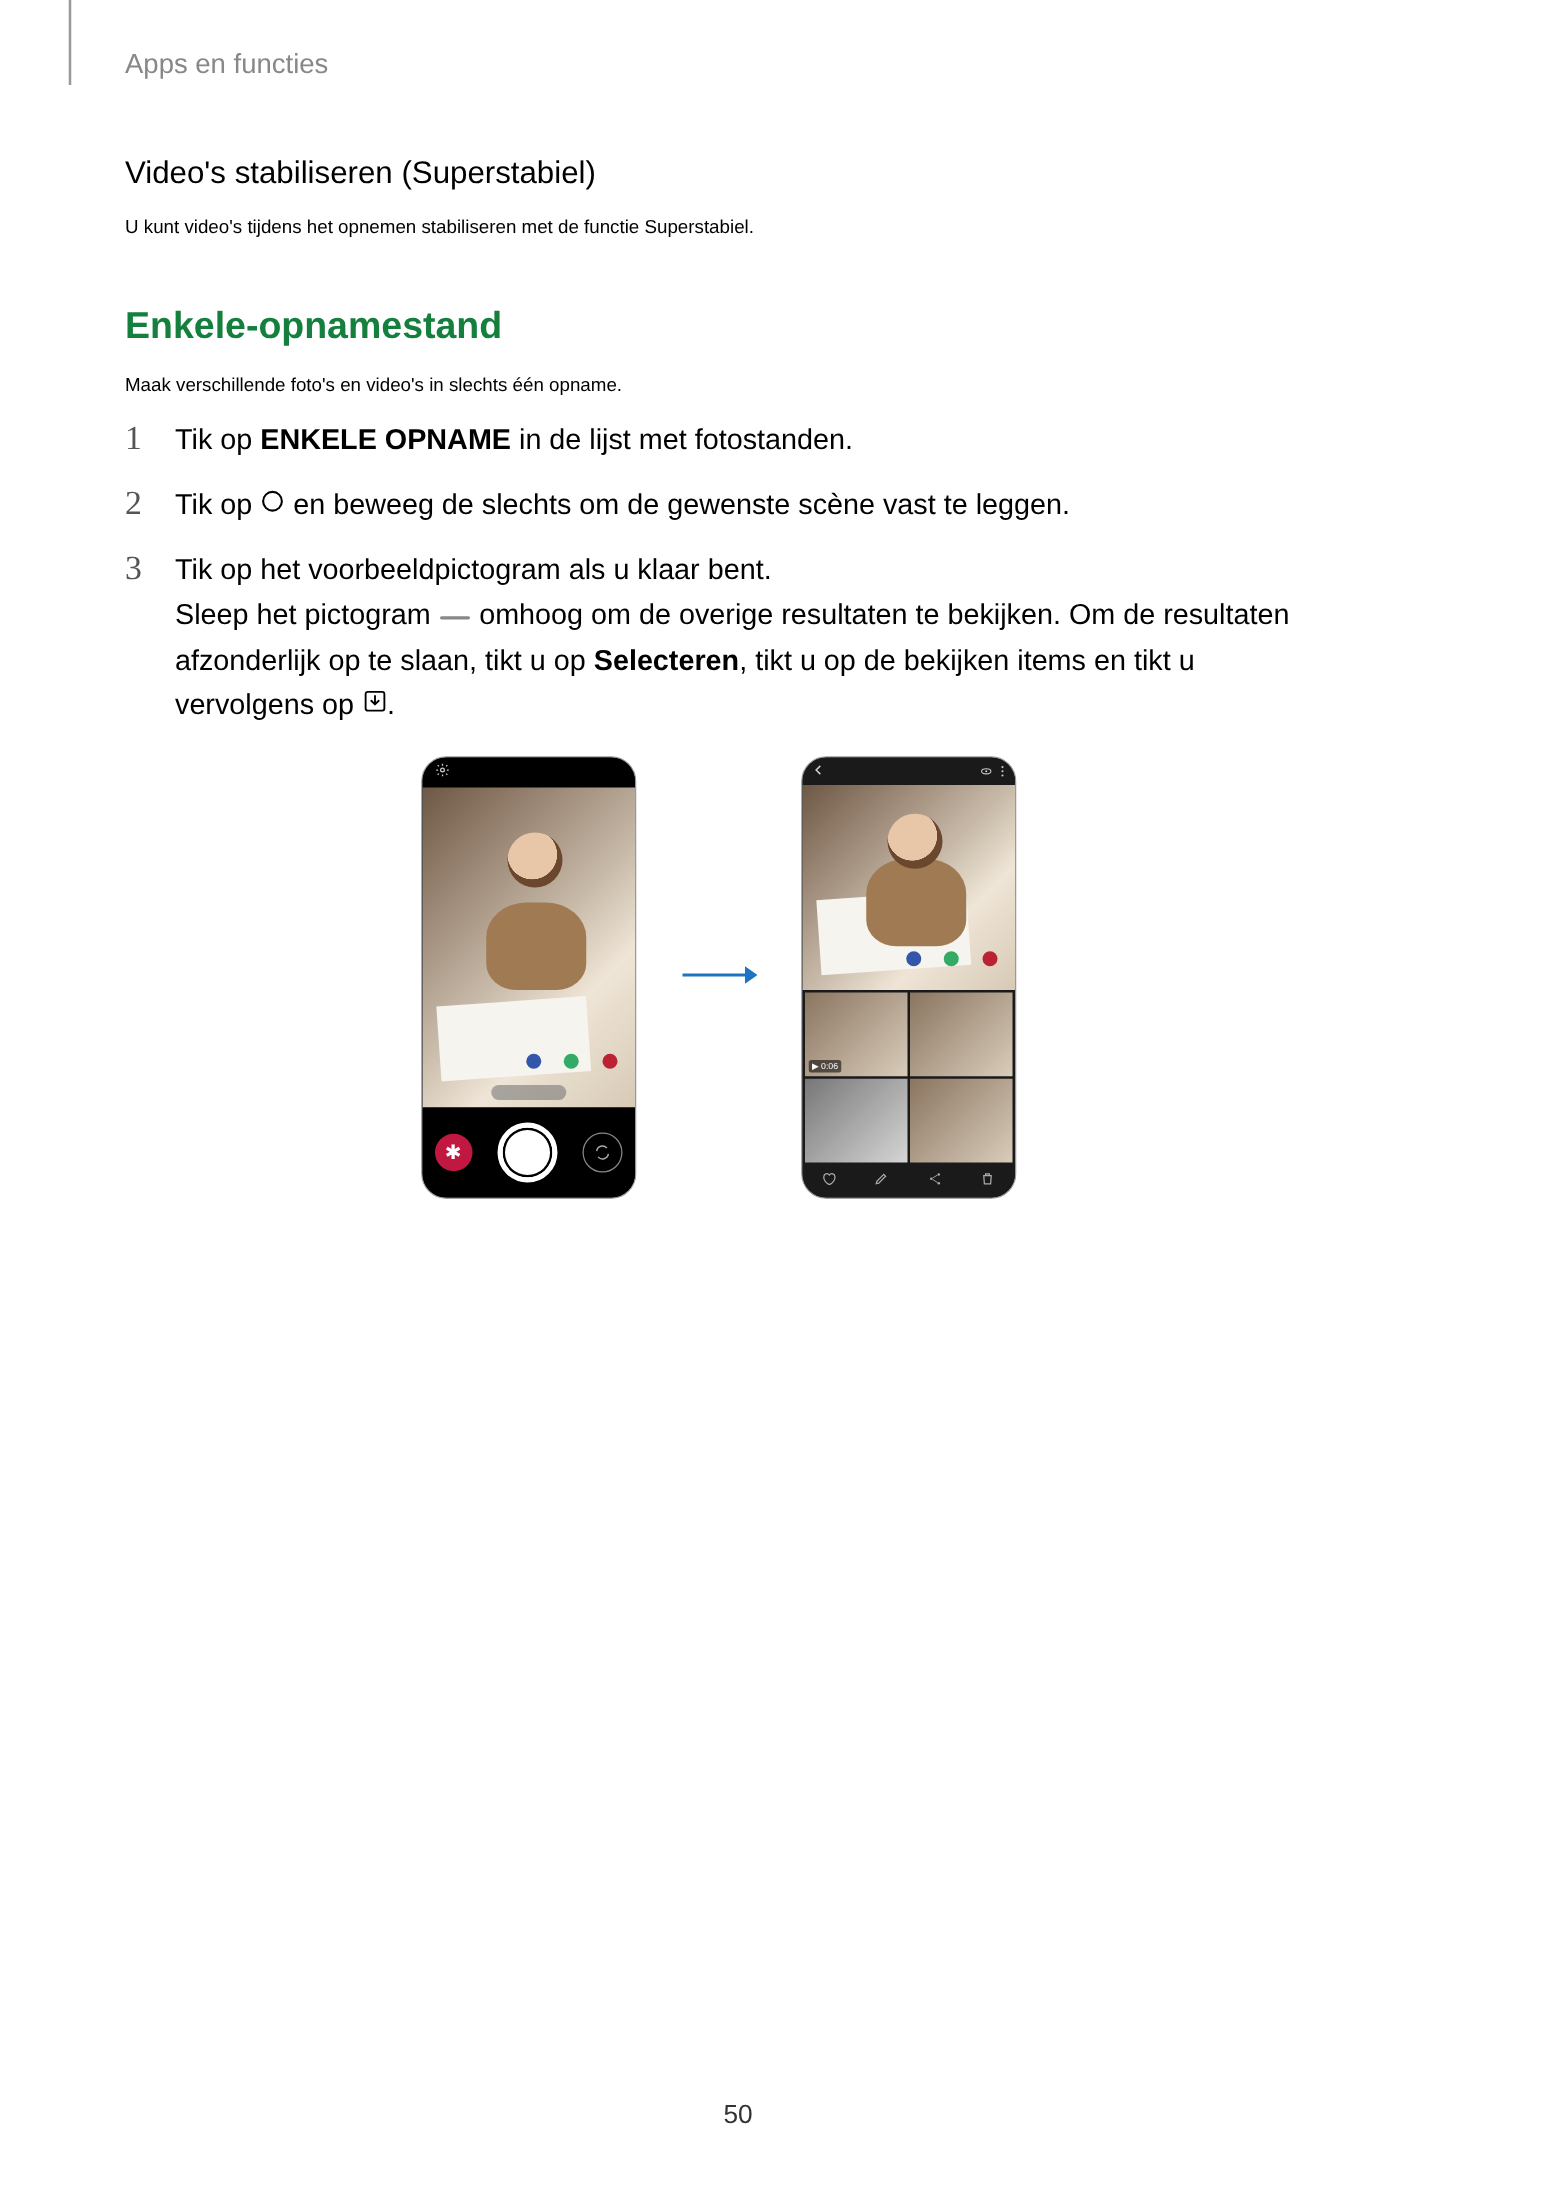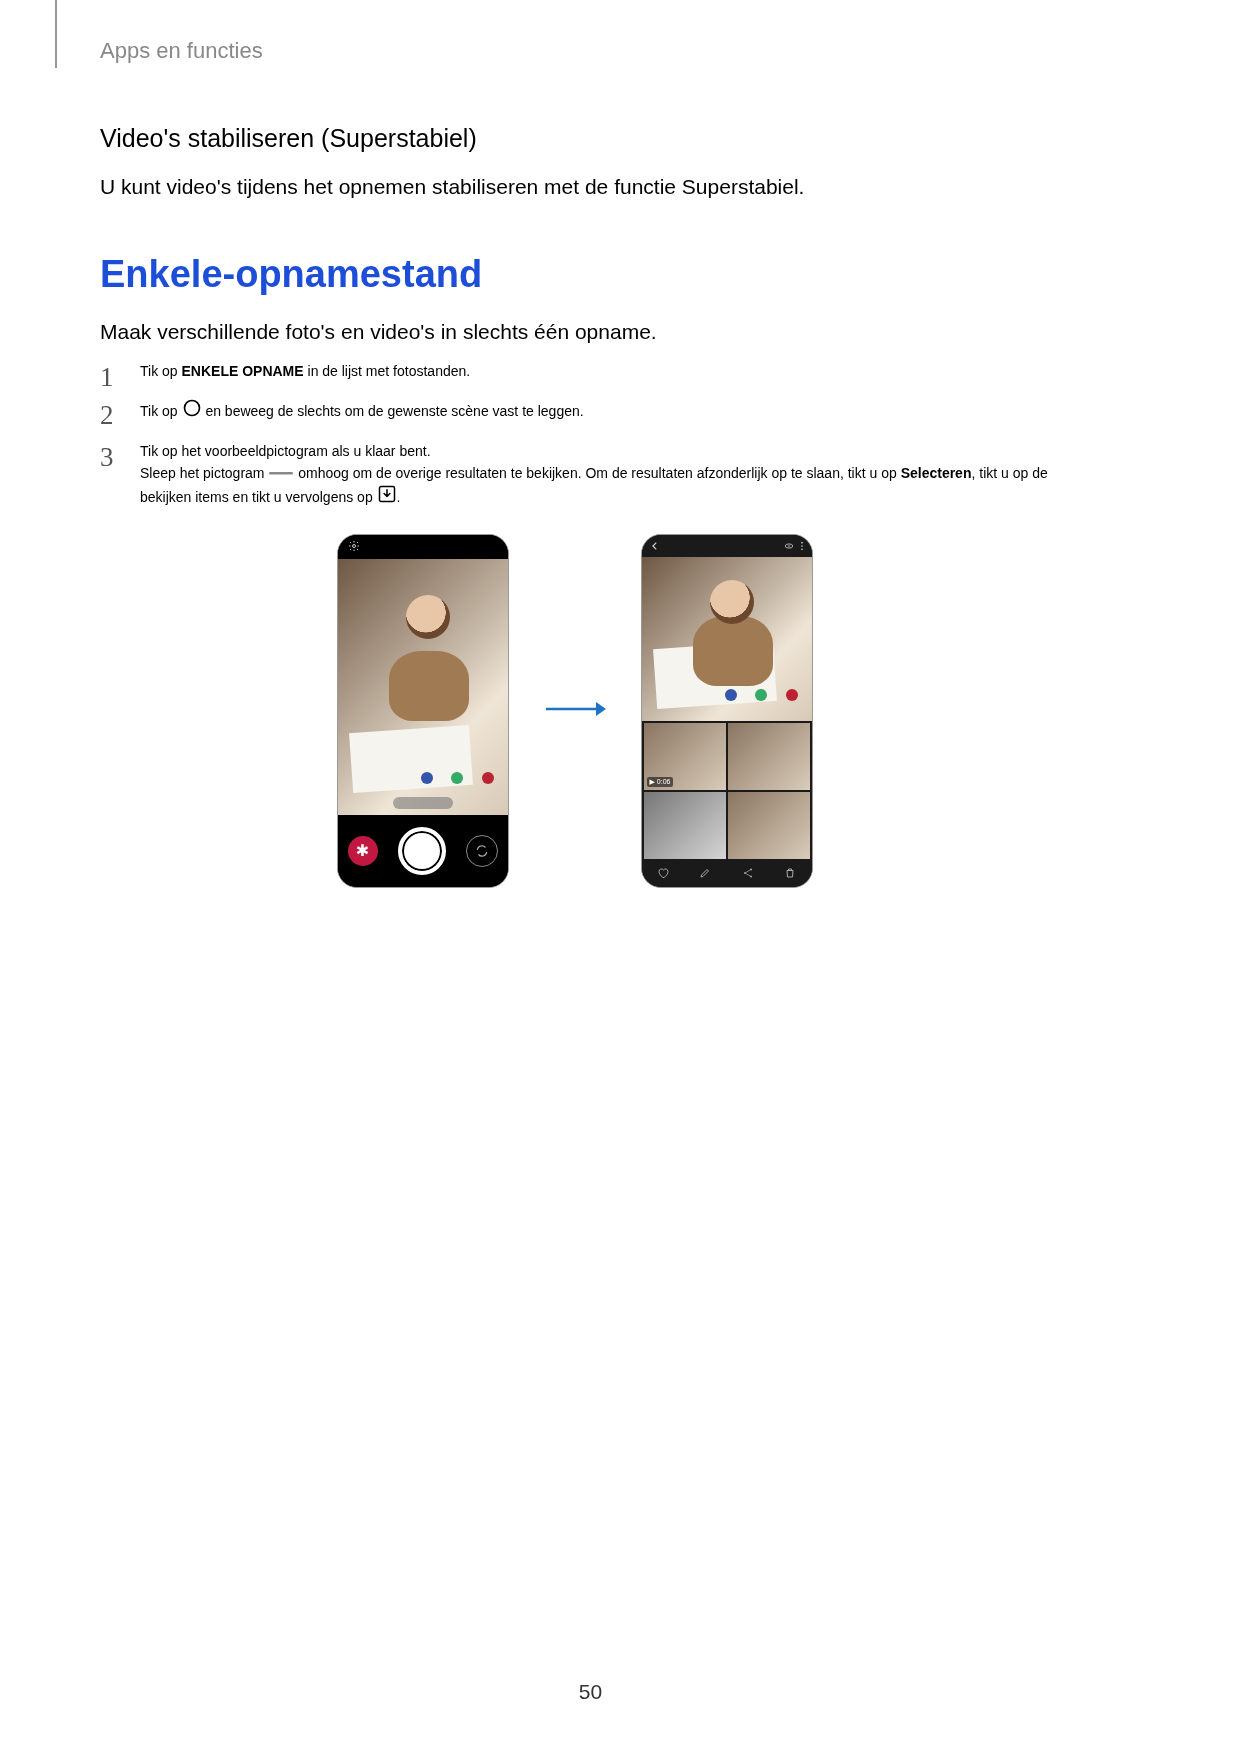--- a/index.html
+++ b/index.html
@@ -28,40 +28,40 @@
     color: #888;
     font-size: 22px;
     margin-bottom: 60px;
   }
   .h3 {
     font-weight: normal;
     font-size: 25px;
     margin-bottom: 18px;
   }
   .para {
-    font-size: 21px;
+    font-size: 15px;
     line-height: 1.5;
     margin-bottom: 14px;
   }
   .h2 {
-    color: #1d4ed8;
-    font-size: 38px;
+    color: #15803d;
+    font-size: 30px;
     font-weight: bold;
     margin-top: 50px;
     margin-bottom: 20px;
   }
   ol.steps {
     list-style: none;
     padding: 0;
     margin: 0;
     counter-reset: step;
   }
   ol.steps > li {
     counter-increment: step;
-    font-size: 14px;
+    font-size: 23px;
     line-height: 1.55;
     padding-left: 40px;
     position: relative;
     margin-bottom: 16px;
   }
   ol.steps > li::before {
     content: counter(step);
     position: absolute;
     left: 0;
     top: -4px;

